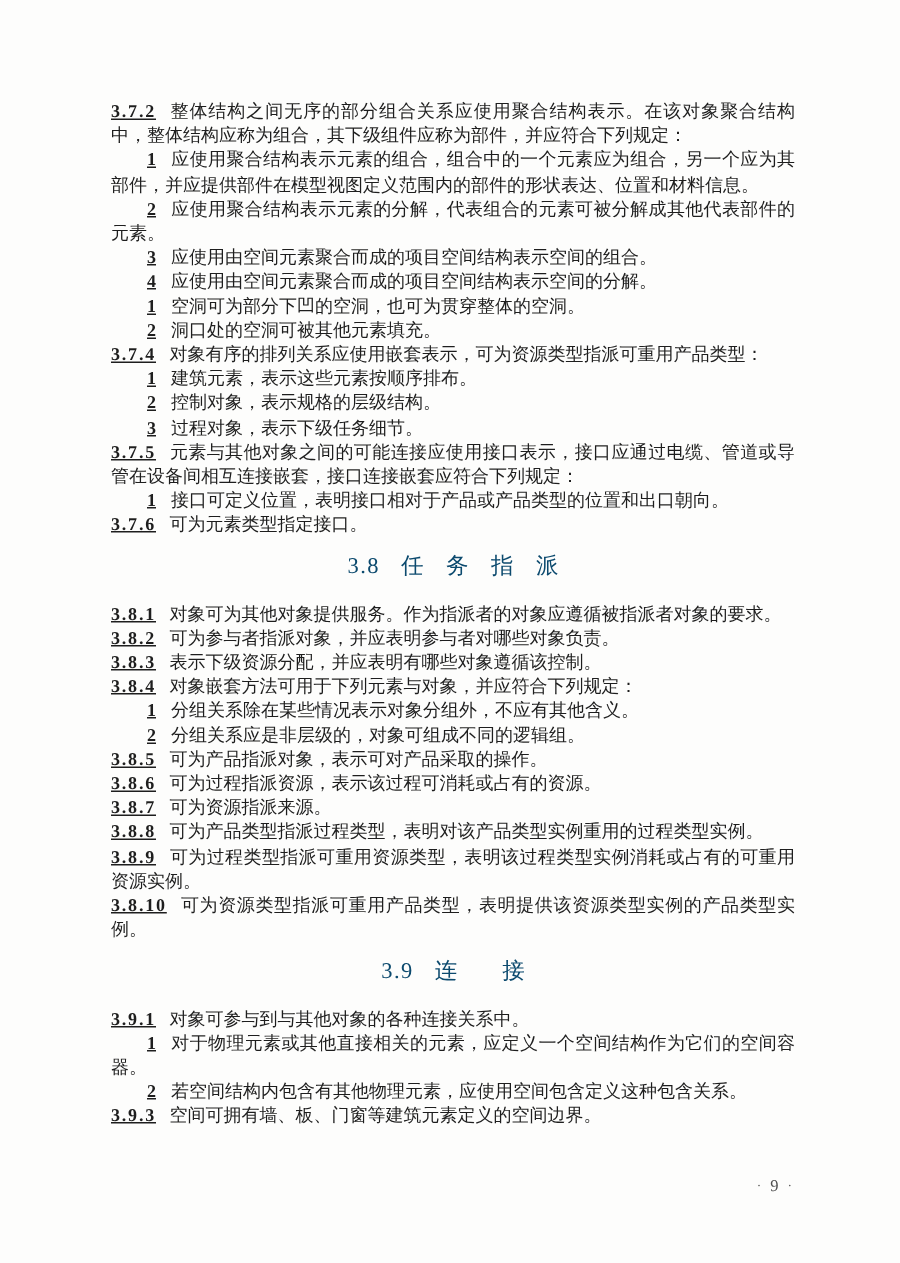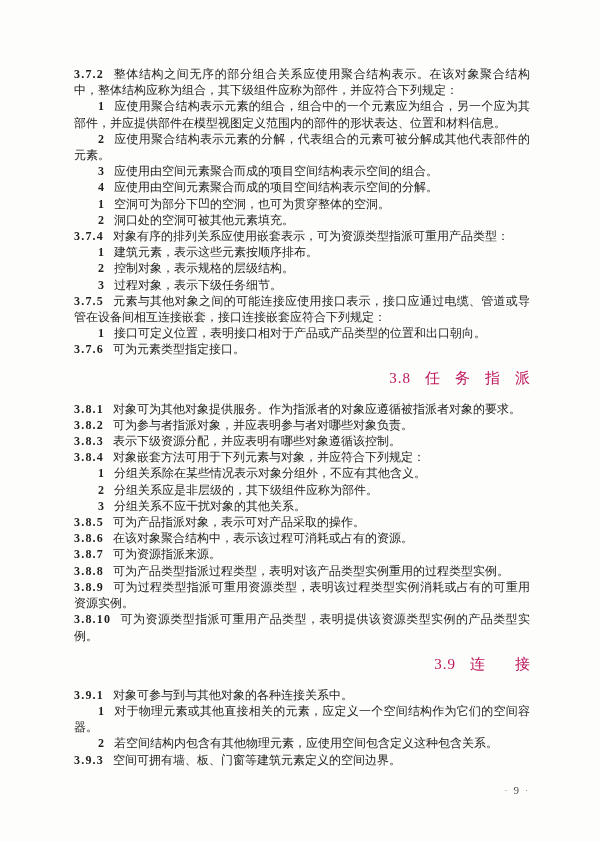--- a/index.html
+++ b/index.html
@@ -12,28 +12,28 @@
     overflow:hidden;
   }
   .page{position:absolute;inset:0;}
   .content{
     position:absolute;left:74px;top:66px;width:456px;
     font-size:12px;line-height:16.2px;
     text-align:justify;
   }
   p{margin:0;padding:0;}
   p.item{text-indent:24px;}
-  .num{font-weight:bold;letter-spacing:1.2px;margin-right:9px;}
+  .num{font-weight:bold;letter-spacing:1.2px;margin-right:9px;text-decoration:underline;}
   .item .num{letter-spacing:0;margin-right:10px;}
   h2.sec-heading{
     font-size:15px;font-weight:normal;
-    text-align:right;text-indent:0;
+    text-align:center;text-indent:0;
     margin:10px 0 13px 0;
     line-height:20px;
-    color:#be185d;
+    color:#0c4a6e;
   }
   h2.sec-heading .h-num{margin-right:14px;letter-spacing:1px;}
   .footer{
     position:absolute;top:784px;right:72px;
     font-size:11px;line-height:12px;color:#4f4f4f;
   }
   .footer .dot{font-size:9px;vertical-align:1px;color:#5a5a5a;}
   .footer .pg{margin:0 6px;letter-spacing:0;}
 </style>
 </head>
@@ -61,24 +61,23 @@
 
     <p class="clause"><span class="num">3.7.6</span><span>可为元素类型指定接口。</span></p>
 
     <h2 class="sec-heading"><span class="h-num">3.8</span><span>任 务 指 派</span></h2>
 
     <p class="clause"><span class="num">3.8.1</span><span>对象可为其他对象提供服务。作为指派者的对象应遵循被指派者对象的要求。</span></p>
     <p class="clause"><span class="num">3.8.2</span><span>可为参与者指派对象，并应表明参与者对哪些对象负责。</span></p>
     <p class="clause"><span class="num">3.8.3</span><span>表示下级资源分配，并应表明有哪些对象遵循该控制。</span></p>
     <p class="clause"><span class="num">3.8.4</span><span>对象嵌套方法可用于下列元素与对象，并应符合下列规定：</span></p>
     <p class="item"><span class="num">1</span><span>分组关系除在某些情况表示对象分组外，不应有其他含义。</span></p>
-    <p class="item"><span class="num">2</span><span>分组关系应是非层级的，其下级组件应称为部件。</span></p>
-    <p class="item"><span class="num">3</span><span>分组关系不应干扰对象的其他关系。</span></p>
+    <p class="item"><span class="num">2</span><span>分组关系应是非层级的，对象可组成不同的逻辑组。</span></p>
     <p class="clause"><span class="num">3.8.5</span><span>可为产品指派对象，表示可对产品采取的操作。</span></p>
-    <p class="clause"><span class="num">3.8.6</span><span>在该对象聚合结构中，表示该过程可消耗或占有的资源。</span></p>
+    <p class="clause"><span class="num">3.8.6</span><span>可为过程指派资源，表示该过程可消耗或占有的资源。</span></p>
     <p class="clause"><span class="num">3.8.7</span><span>可为资源指派来源。</span></p>
     <p class="clause"><span class="num">3.8.8</span><span>可为产品类型指派过程类型，表明对该产品类型实例重用的过程类型实例。</span></p>
     <p class="clause"><span class="num">3.8.9</span><span>可为过程类型指派可重用资源类型，表明该过程类型实例消耗或占有的可重用资源实例。</span></p>
     <p class="clause"><span class="num">3.8.10</span><span>可为资源类型指派可重用产品类型，表明提供该资源类型实例的产品类型实例。</span></p>
 
     <h2 class="sec-heading"><span class="h-num">3.9</span><span>连  接</span></h2>
 
     <p class="clause"><span class="num">3.9.1</span><span>对象可参与到与其他对象的各种连接关系中。</span></p>
     <p class="item"><span class="num">1</span><span>对于物理元素或其他直接相关的元素，应定义一个空间结构作为它们的空间容器。</span></p>
     <p class="item"><span class="num">2</span><span>若空间结构内包含有其他物理元素，应使用空间包含定义这种包含关系。</span></p>

